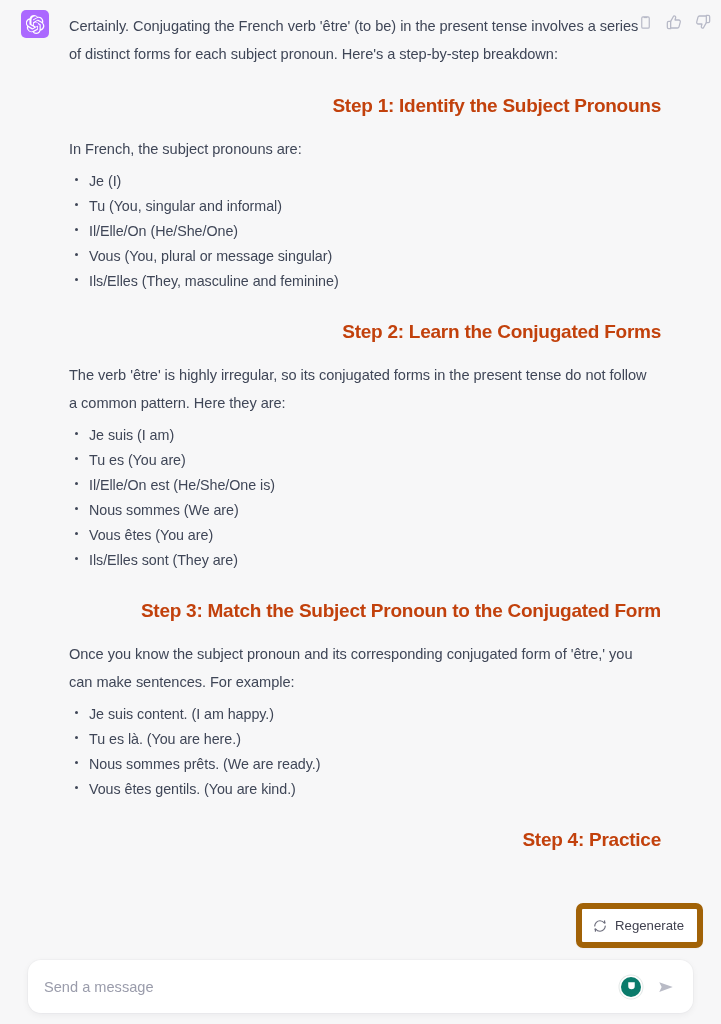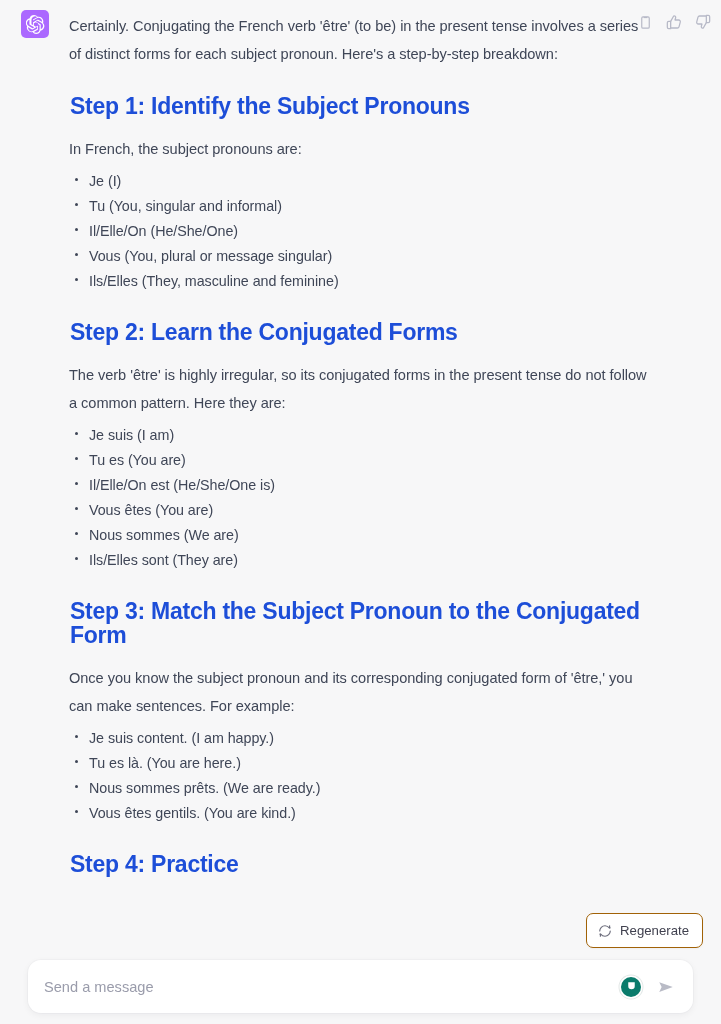--- a/index.html
+++ b/index.html
@@ -72,28 +72,29 @@
 
   .para {
     font-size: 14.6px;
     line-height: 28px;
     color: #3f4657;
     max-width: 582px;
     letter-spacing: -0.05px;
   }
 
   .h-step {
-    font-size: 23px;
+    font-size: 19px;
     line-height: 24px;
     font-weight: bold;
-    color: #1d4ed8;
+    color: #c2410c;
     letter-spacing: -0.25px;
     margin-top: 26px;
     margin-bottom: 17px;
     margin-left: 1px;
+    text-align: right;
   }
 
   .para-top { margin-top: 0; }
   .para-sub { margin-top: 0px; margin-bottom: 0px; }
 
   ul.bullets {
     list-style: none;
     margin: 6px 0 0 0;
     padding: 0;
   }
@@ -118,21 +119,21 @@
 
   
   .regenerate-btn {
     position: absolute;
     right: 18px;
     bottom: 76px;
     display: flex;
     align-items: center;
     gap: 8px;
     background: #ffffff;
-    border: 1px solid #a16207;
+    border: 6px solid #a16207;
     border-radius: 7px;
     padding: 9px 13px 9px 11px;
     font-size: 13.2px;
     color: #40414f;
     box-shadow: 0 1px 2px rgba(0,0,0,0.035);
     cursor: pointer;
     z-index: 5;
   }
   .regenerate-btn svg { display: block; color: #6b6c7b; }
 
@@ -247,22 +248,22 @@
         <li>Vous (You, plural or message singular)</li>
         <li>Ils/Elles (They, masculine and feminine)</li>
       </ul>
 
       <h3 class="h-step">Step 2: Learn the Conjugated Forms</h3>
       <p class="para para-sub">The verb 'être' is highly irregular, so its conjugated forms in the present tense do not follow a common pattern. Here they are:</p>
       <ul class="bullets">
         <li>Je suis (I am)</li>
         <li>Tu es (You are)</li>
         <li>Il/Elle/On est (He/She/One is)</li>
+        <li>Nous sommes (We are)</li>
         <li>Vous êtes (You are)</li>
-        <li>Nous sommes (We are)</li>
         <li>Ils/Elles sont (They are)</li>
       </ul>
 
       <h3 class="h-step">Step 3: Match the Subject Pronoun to the Conjugated Form</h3>
       <p class="para para-sub">Once you know the subject pronoun and its corresponding conjugated form of 'être,' you can make sentences. For example:</p>
       <ul class="bullets">
         <li>Je suis content. (I am happy.)</li>
         <li>Tu es là. (You are here.)</li>
         <li>Nous sommes prêts. (We are ready.)</li>
         <li>Vous êtes gentils. (You are kind.)</li>

